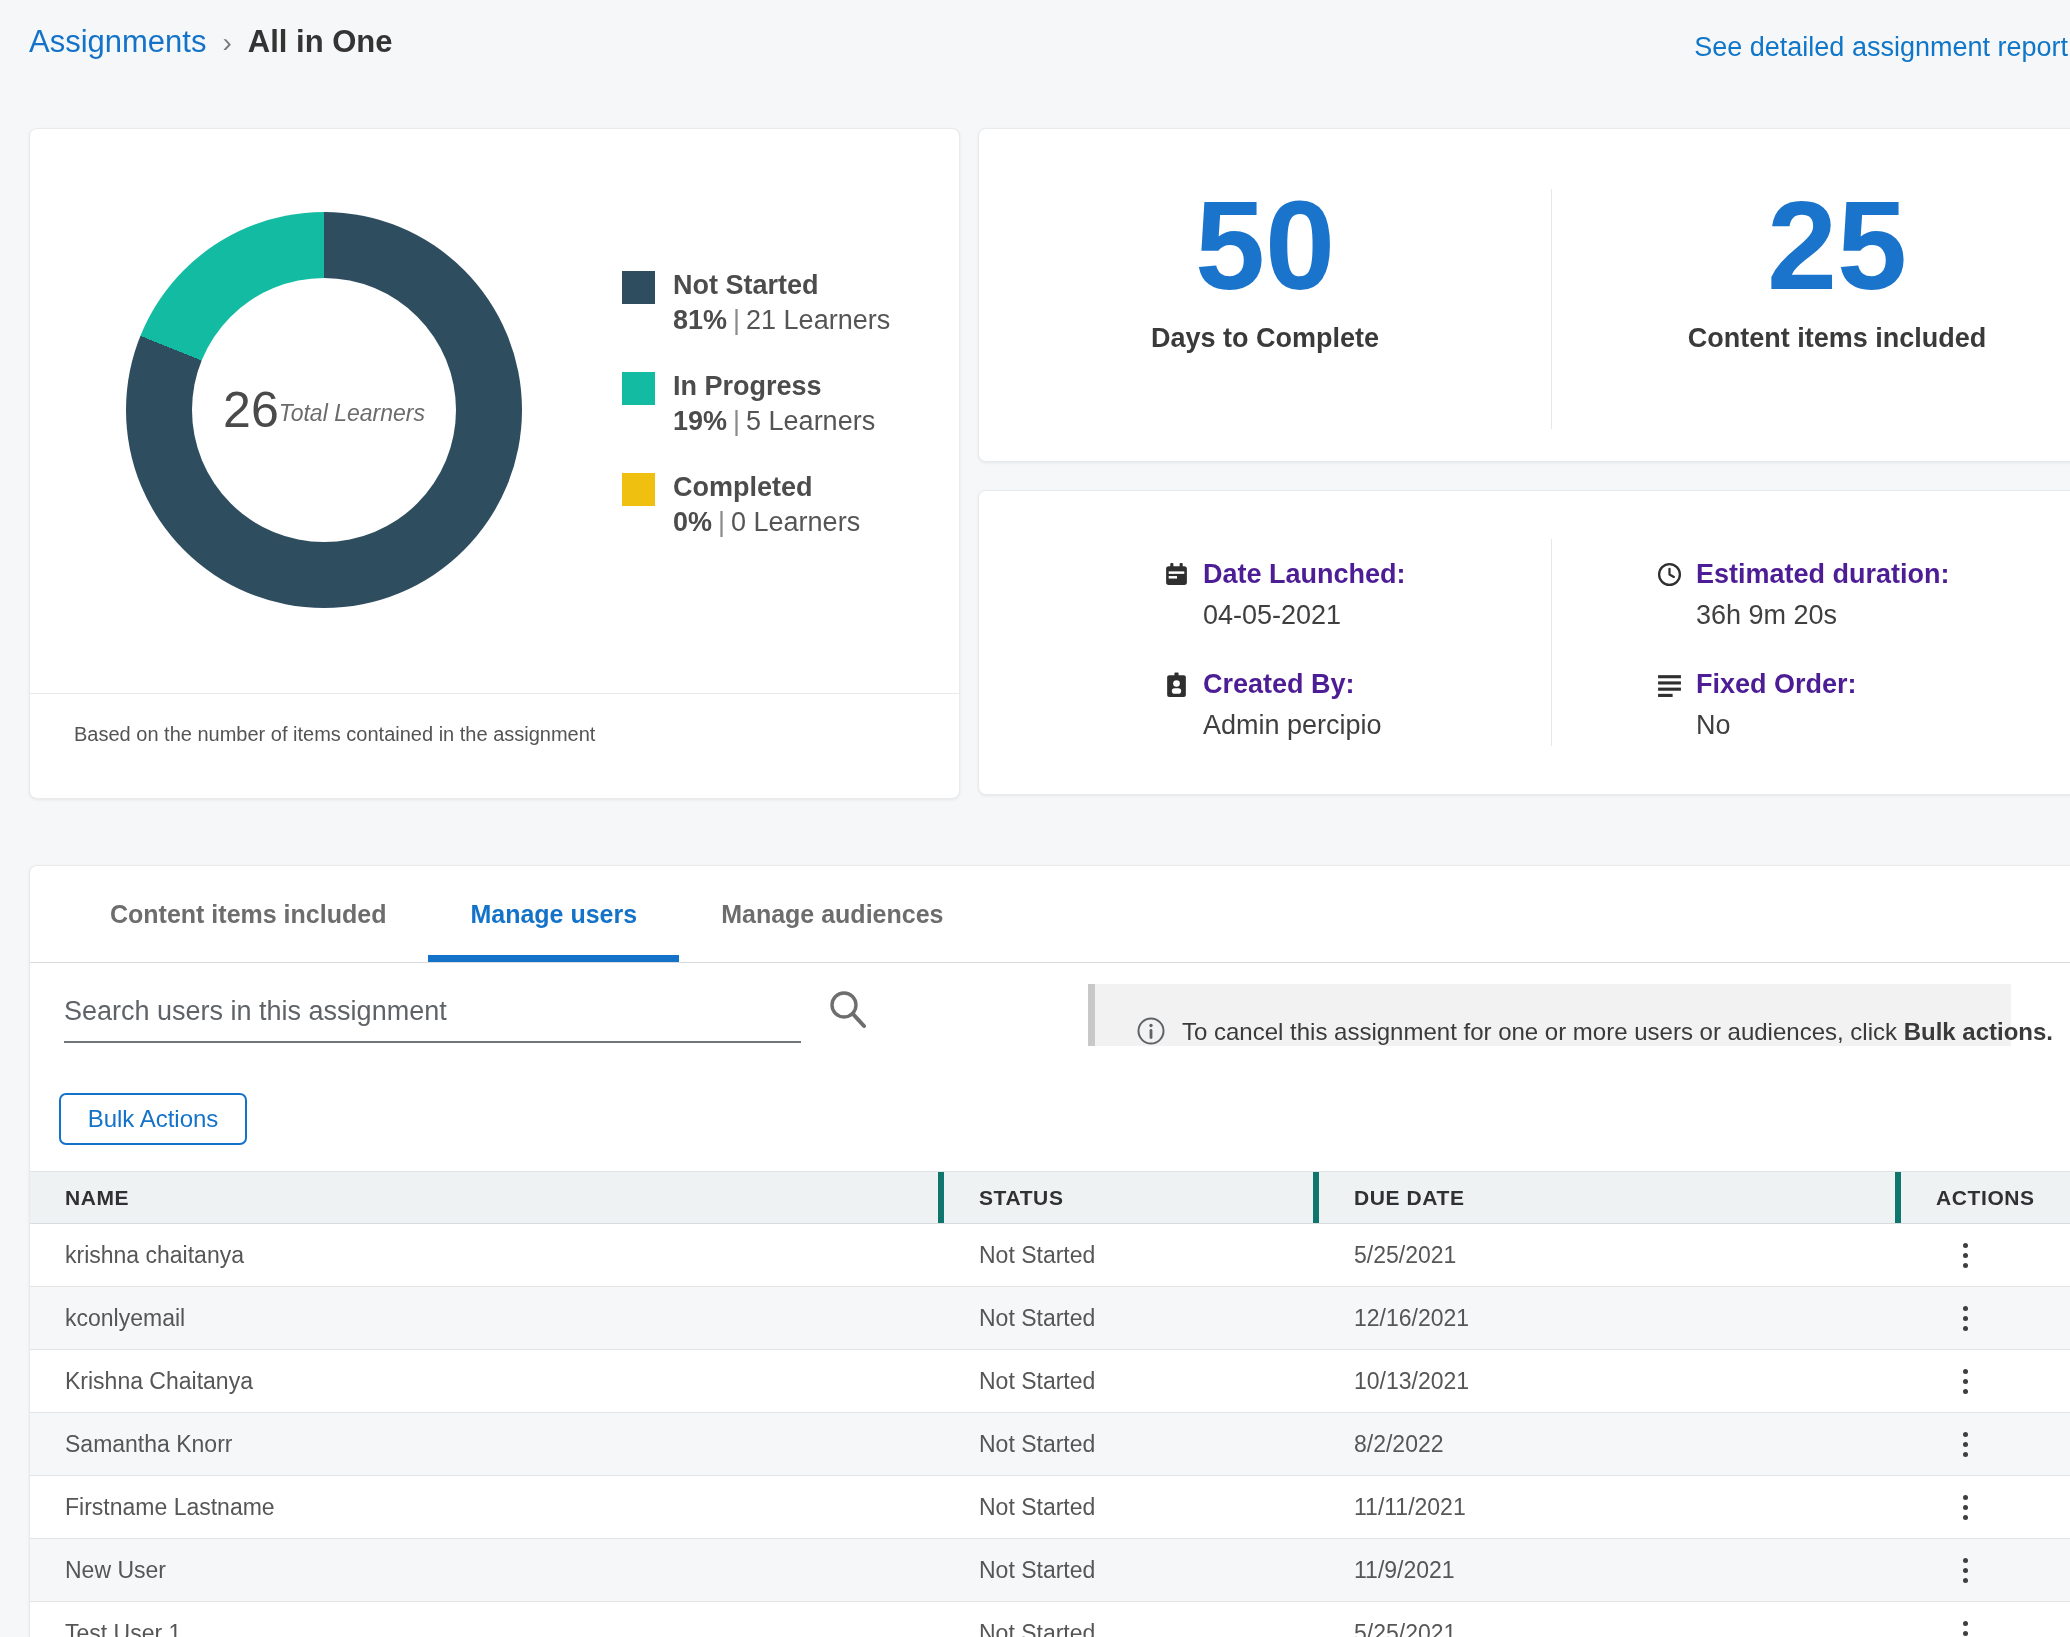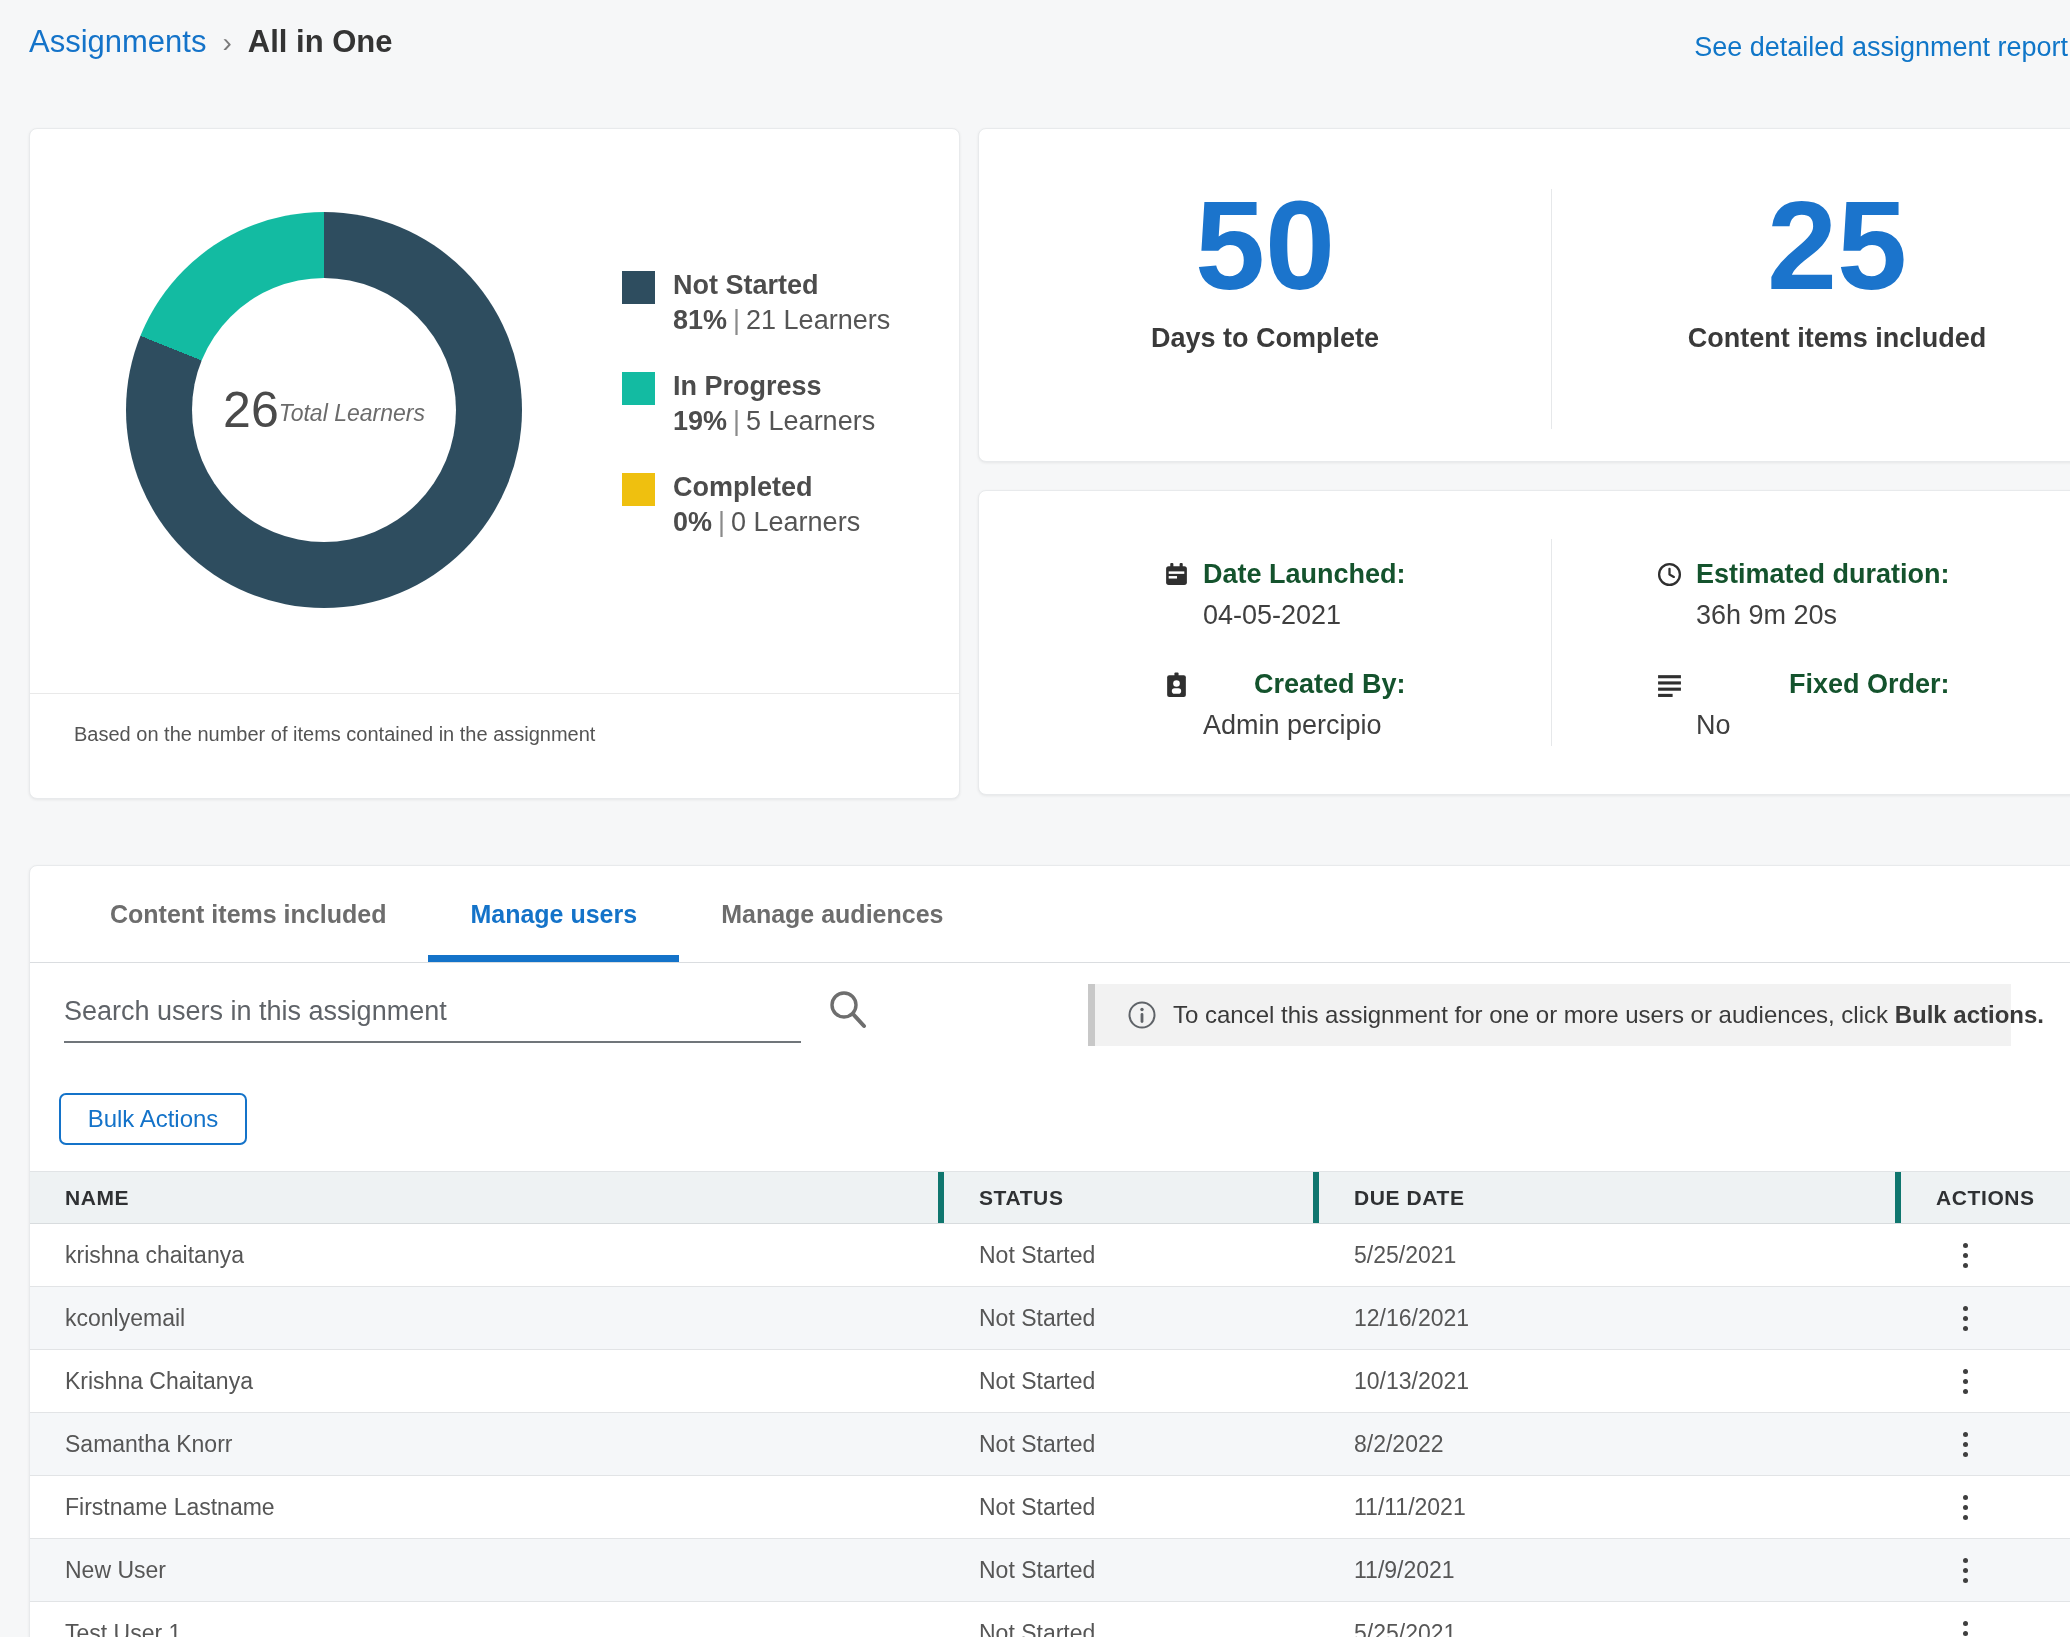--- a/index.html
+++ b/index.html
@@ -45,41 +45,41 @@
   .stats-wrap { display:flex; height:100%; }
   .stat-half { flex:0 0 572px; display:flex; flex-direction:column; align-items:center; padding-top:52px; }
   .stat-num { font-size:126px; font-weight:bold; color:#1b74cc; line-height:130px; }
   .stat-label { font-size:27px; font-weight:bold; color:#3a3a3a; margin-top:12px; }
   .stats-divider { position:absolute; left:572px; top:60px; bottom:32px; width:1px; background:#e6e8ea; }
 
   
   .details-divider { position:absolute; left:572px; top:48px; bottom:48px; width:1px; background:#e6e8ea; }
   .detail-col { position:absolute; top:68px; display:flex; flex-direction:column; gap:38px; }
   .col-left { left:184px; } .col-right { left:677px; }
-  .detail-row1 { display:flex; align-items:center; gap:13px; font-size:27px; font-weight:bold; color:#14532d;justify-content:space-between; }
+  .detail-row1 { display:flex; align-items:center; gap:13px; font-size:27px; font-weight:bold; color:#4c1d95; }
   .detail-icon { width:27px; height:27px; flex:0 0 27px; }
   .detail-value { font-size:27px; color:#3f3f3f; margin-left:40px; margin-top:10px; }
 
   
   .tab-row { position:absolute; left:0; right:0; top:0; height:97px; border-bottom:1px solid #dadde0;
              display:flex; align-items:stretch; padding-left:38px; }
   .tab { position:relative; display:flex; align-items:center; padding:0 42px; font-size:25px; font-weight:bold;
          color:#6d6d6d; cursor:pointer; }
   .tab.active { color:#1473c9; }
   .tab.active::after { content:""; position:absolute; left:0; right:0; bottom:0; height:7px; background:#1473c9; }
 
   
   .search-box { position:absolute; left:34px; top:122px; width:737px; border-bottom:2px solid #70757a; padding:8px 0 14px 0; }
   .search-input { width:100%; border:none; outline:none; font-size:27px; color:#3c3c3c; background:transparent;
                   font-family:"Liberation Sans", sans-serif; }
   .search-input::placeholder { color:#5f6368; opacity:1; }
   .search-icon { position:absolute; left:796px; top:122px; width:44px; height:44px; cursor:pointer; }
 
   .info-banner { position:absolute; left:1058px; top:118px; width:923px; height:62px; background:#f2f2f2;
-                 border-left:7px solid #c8c8c8; display:flex; align-items:center; gap:16px; padding-left:32px; }
+                 border-left:7px solid #c8c8c8; display:flex; align-items:flex-end; gap:16px; padding-left:41px; }
   .info-icon { width:30px; height:30px; flex:0 0 30px; }
   .info-text { font-size:24px; color:#3a3a3a; white-space:nowrap; }
 
   .bulk-btn { position:absolute; left:29px; top:227px; width:188px; height:52px; background:#fff;
               border:2px solid #1473c9; border-radius:7px; color:#1473c9; font-size:24px;
               font-family:"Liberation Sans", sans-serif; cursor:pointer; }
 
   
   .table { position:absolute; left:0; right:0; top:305px; }
   .t-head { display:flex; height:53px; background:#eef2f3; border-top:1px solid #e1e4e6; border-bottom:1px solid #d8dcde; }

